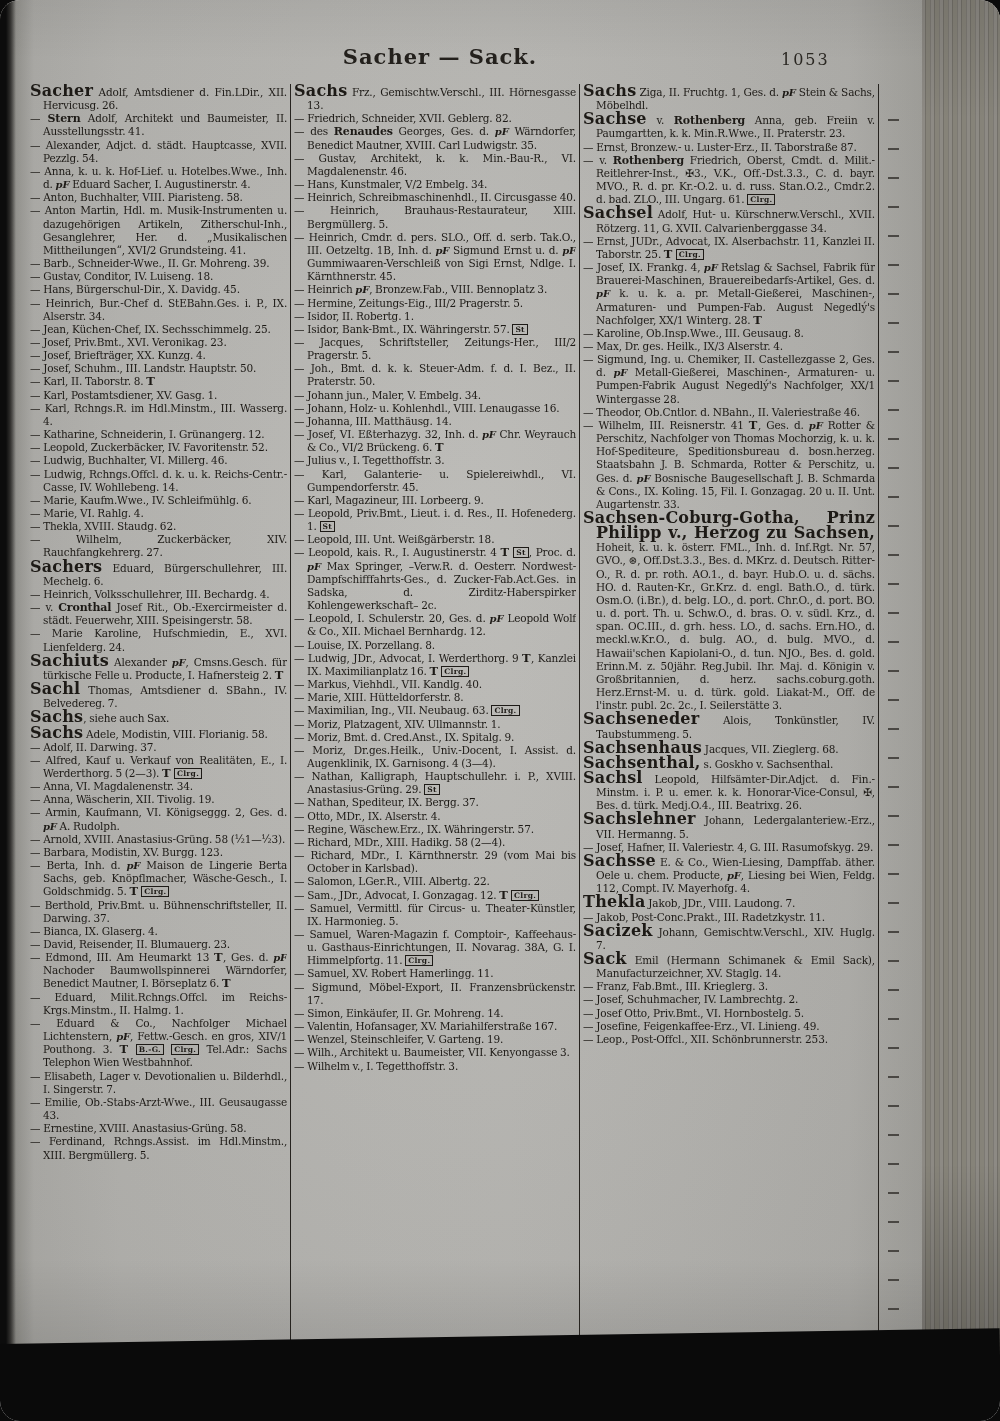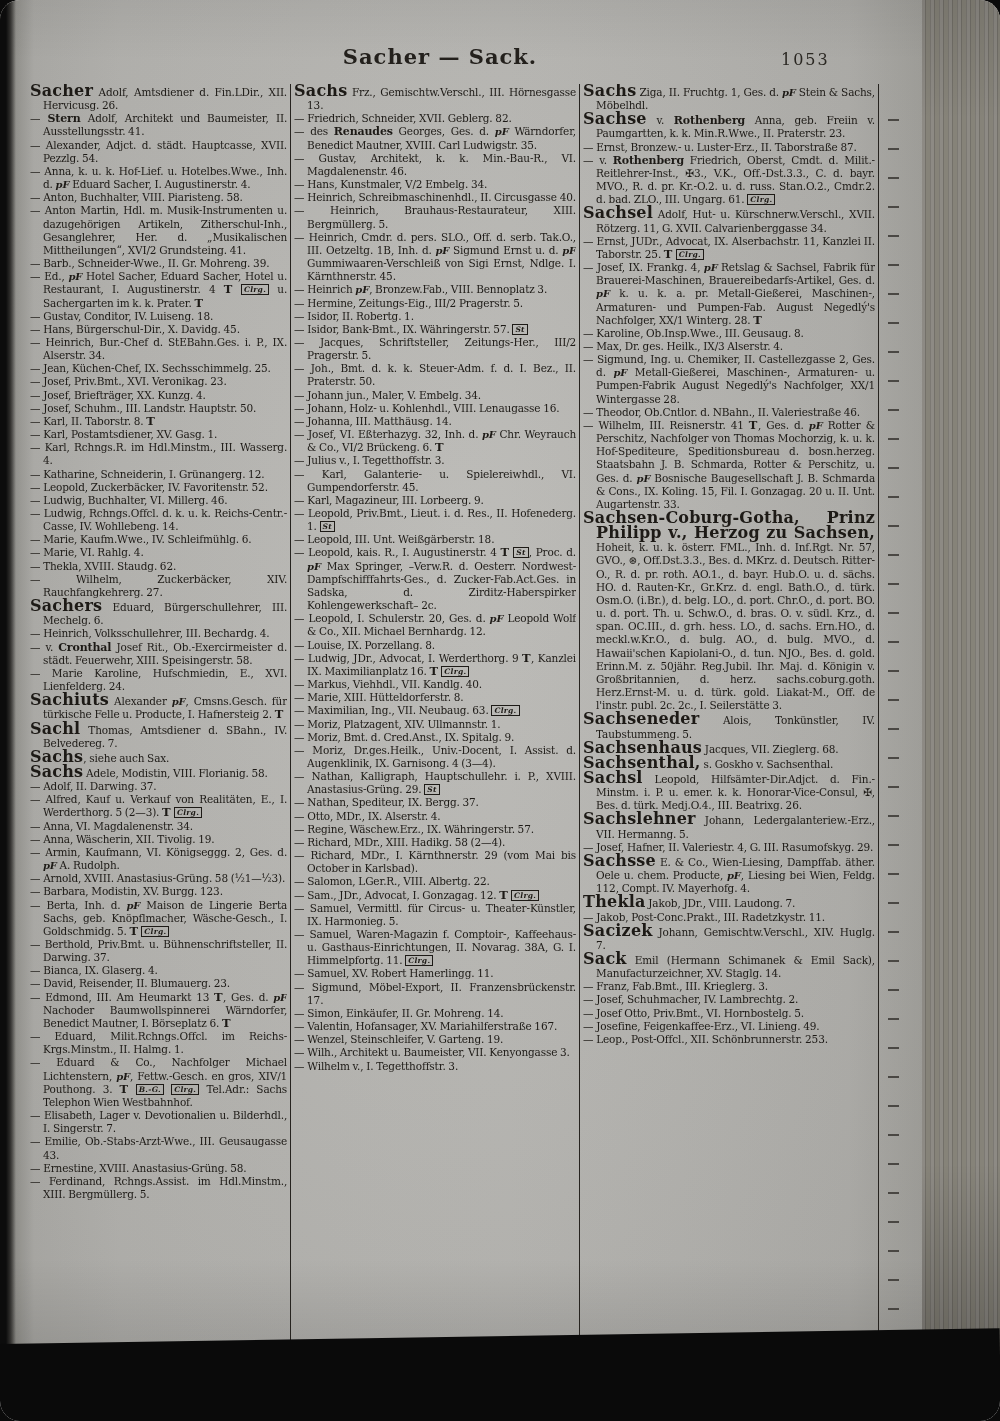--- a/index.html
+++ b/index.html
@@ -60,21 +60,21 @@
   .entry {
     margin:0; padding-left:13px; text-indent:-13px;
     font-size:10.5px; line-height:13.15px; text-align:justify;
     color:#1d1a16; letter-spacing:-0.15px; word-spacing:-0.4px;
   }
   .lead { font-weight:700; font-size:16px; letter-spacing:0.2px; }
   .bn { font-weight:700; font-size:11px; }
   .tag {
     display:inline-block; text-indent:0; border:1px solid #1d1a16;
     font-size:7.5px; line-height:9px; padding:0 2px; font-weight:700;
-    vertical-align:1px; letter-spacing:0.3px;font-style:italic;
+    vertical-align:1px; letter-spacing:0.3px;
   }
   .tel { font-weight:700; font-size:11.5px; letter-spacing:0.5px; }
   .pf { font-weight:700; font-style:italic; font-size:10px; }
   .margin-marks {
     position:absolute; left:888px; top:96px; width:11px; height:1230px; opacity:0.75;
     background:repeating-linear-gradient(180deg, transparent 0 23px, #2c2925 23px 25px, transparent 25px 29px);
   }
 </style>
 </head>
 <body>
@@ -89,21 +89,20 @@
 
   <div class="text-block">
     <div class="col col-0">
         <p class="entry"><b class="lead">Sacher</b> Adolf, Amtsdiener d. Fin.LDir., XII. Hervicusg. 26.</p>
         <p class="entry">— <b class="bn">Stern</b> Adolf, Architekt und Baumeister, II. Ausstellungsstr. 41.</p>
         <p class="entry">— Alexander, Adjct. d. städt. Hauptcasse, XVII. Pezzlg. 54.</p>
         <p class="entry">— Anna, k. u. k. Hof-Lief. u. Hotelbes.Wwe., Inh. d. <i class="pf">pF</i> Eduard Sacher, I. Augustinerstr. 4.</p>
         <p class="entry">— Anton, Buchhalter, VIII. Piaristeng. 58.</p>
         <p class="entry">— Anton Martin, Hdl. m. Musik-Instrumenten u. dazugehörigen Artikeln, Zitherschul-Inh., Gesanglehrer, Her. d. „Musikalischen Mittheilungen“, XVI/2 Grundsteing. 41.</p>
         <p class="entry">— Barb., Schneider-Wwe., II. Gr. Mohreng. 39.</p>
-        <p class="entry">— Ed., <i class="pf">pF</i> Hotel Sacher, Eduard Sacher, Hotel u. Restaurant, I. Augustinerstr. 4 <b class="tel">T</b> <span class="tag">Clrg.</span> u. Sachergarten im k. k. Prater. <b class="tel">T</b></p>
         <p class="entry">— Gustav, Conditor, IV. Luiseng. 18.</p>
         <p class="entry">— Hans, Bürgerschul-Dir., X. Davidg. 45.</p>
         <p class="entry">— Heinrich, Bur.-Chef d. StEBahn.Ges. i. P., IX. Alserstr. 34.</p>
         <p class="entry">— Jean, Küchen-Chef, IX. Sechsschimmelg. 25.</p>
         <p class="entry">— Josef, Priv.Bmt., XVI. Veronikag. 23.</p>
         <p class="entry">— Josef, Briefträger, XX. Kunzg. 4.</p>
         <p class="entry">— Josef, Schuhm., III. Landstr. Hauptstr. 50.</p>
         <p class="entry">— Karl, II. Taborstr. 8. <b class="tel">T</b></p>
         <p class="entry">— Karl, Postamtsdiener, XV. Gasg. 1.</p>
         <p class="entry">— Karl, Rchngs.R. im Hdl.Minstm., III. Wasserg. 4.</p>

